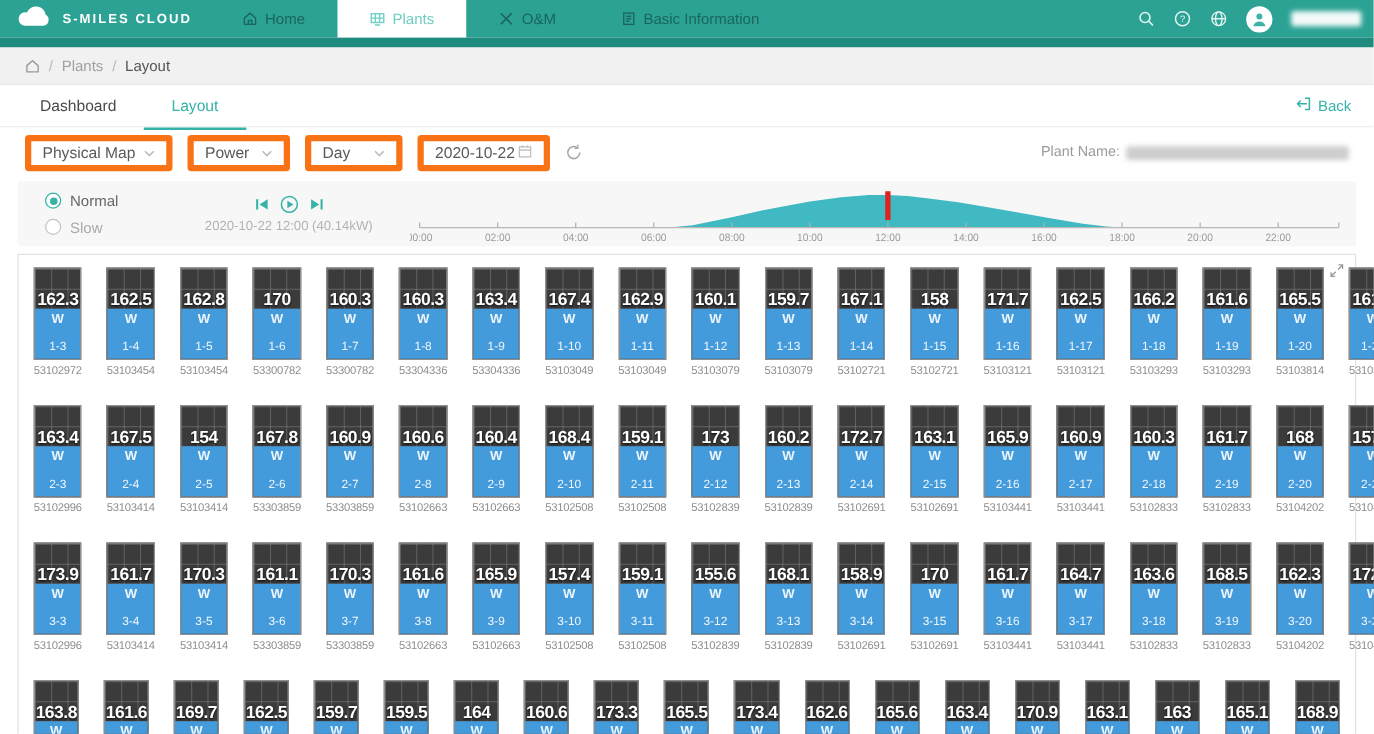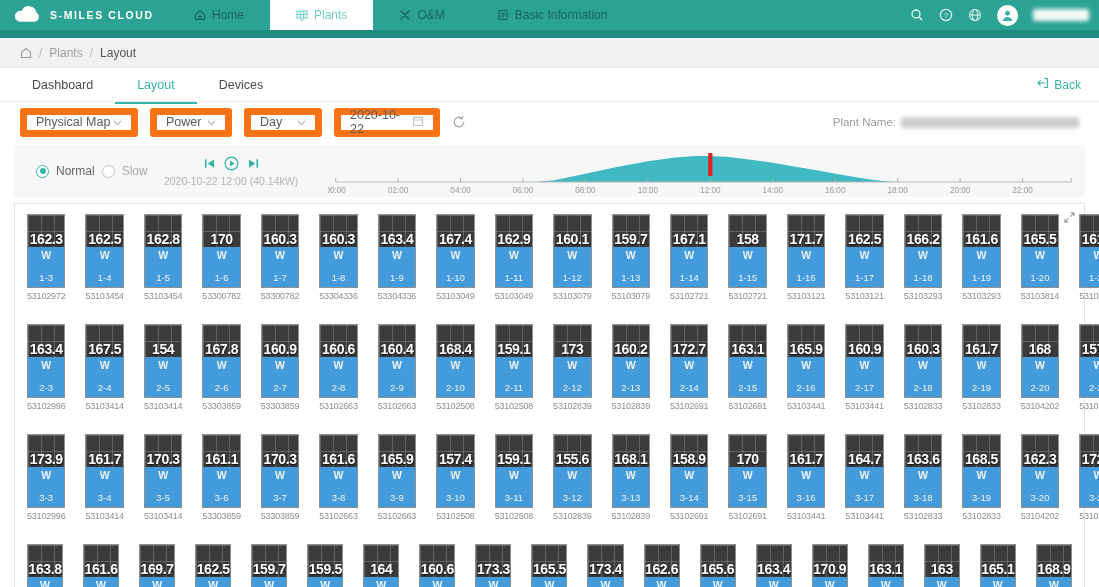--- a/index.html
+++ b/index.html
@@ -37,32 +37,32 @@
   .tabs-row{height:34px; background:#fff; border-bottom:1px solid #ececec;
     display:flex; align-items:stretch; padding-left:10px;}
   .tab{display:flex; align-items:center; padding:17px 22px; font-size:12.5px; color:#4a4a4a;
     cursor:pointer; border-bottom:2px solid transparent;}
   .tab.active{color:var(--accent); border-bottom-color:var(--accent);}
   .back-btn{margin-left:auto; margin-right:18px; display:flex; align-items:center; gap:5px;
     font-size:12px; color:var(--accent); cursor:pointer;}
 
   
   .filter-row{height:40px; display:flex; align-items:center; gap:12px; padding:0 20px; background:#fff;}
-  .select{height:29px; border:7px solid #f97316; border-radius:3px; background:#fff;
+  .select{height:29px; border:5px solid #f97316; border-radius:3px; background:#fff;
     display:flex; align-items:center; justify-content:space-between; padding:0 9px;
     font-size:12.5px; color:#595959; cursor:pointer;}
   .sel-map{width:118px;} .sel-metric{width:82px;} .sel-period{width:78px;} .sel-date{width:106px;}
   .icon-btn{display:flex; align-items:center; cursor:pointer;}
   .plant-name{margin-left:auto; display:flex; align-items:center; gap:5px; font-size:11.5px; color:#9b9b9b;}
   .redacted-plant{width:178px; height:11px; background:#cdcdcd; border-radius:2px; filter:blur(2px);}
 
   
   .playback{margin:3px 14px 6px; height:52px; background:#f7f7f7; border-radius:3px;
     display:flex; align-items:center; padding:0 12px; gap:8px;}
-  .speed-col{display:flex; flex-direction:row; gap:7px; width:108px; padding-left:10px;}
+  .speed-col{display:flex; flex-direction:column; gap:7px; width:108px; padding-left:10px;}
   .radio-row{display:flex; align-items:center; gap:7px; font-size:12px; color:#666; cursor:pointer;}
   .radio{width:13px; height:13px; border-radius:50%; border:1px solid #c4c4c4; background:#fff;
     display:flex; align-items:center; justify-content:center;}
   .radio.checked{border-color:var(--accent);}
   .radio.checked::after{content:""; width:6px; height:6px; border-radius:50%; background:var(--accent);}
   .radio-row.dim{color:#a9a9a9;}
   .pb-col{width:178px; display:flex; flex-direction:column; align-items:center; gap:4px;}
   .pb-buttons{display:flex; align-items:center; gap:9px;}
   .pb-buttons .icon-btn svg{display:block;}
   .pb-time{font-size:10.5px; color:#b3b3b3; white-space:nowrap;}
@@ -179,21 +179,20 @@
     </span>
     <span class="sep">/</span>
     <span>Plants</span>
     <span class="sep">/</span>
     <span class="bc-current">Layout</span>
   </div>
 
   <div class="tabs-row">
     <div class="tab">Dashboard</div>
     <div class="tab active">Layout</div>
-    <div class="tab">Devices</div>
     <div class="back-btn">
       <span>
         <svg width="12" height="12" viewBox="0 0 12 12" fill="none" stroke="#35b3a6" stroke-width="1.2">
             <path d="M7 1.5h3.5v9H7"></path>
             <path d="M8.5 6H1M3.6 3.4 1 6l2.6 2.6"></path>
           </svg>
       </span>
       <span>Back</span>
     </div>
   </div>

